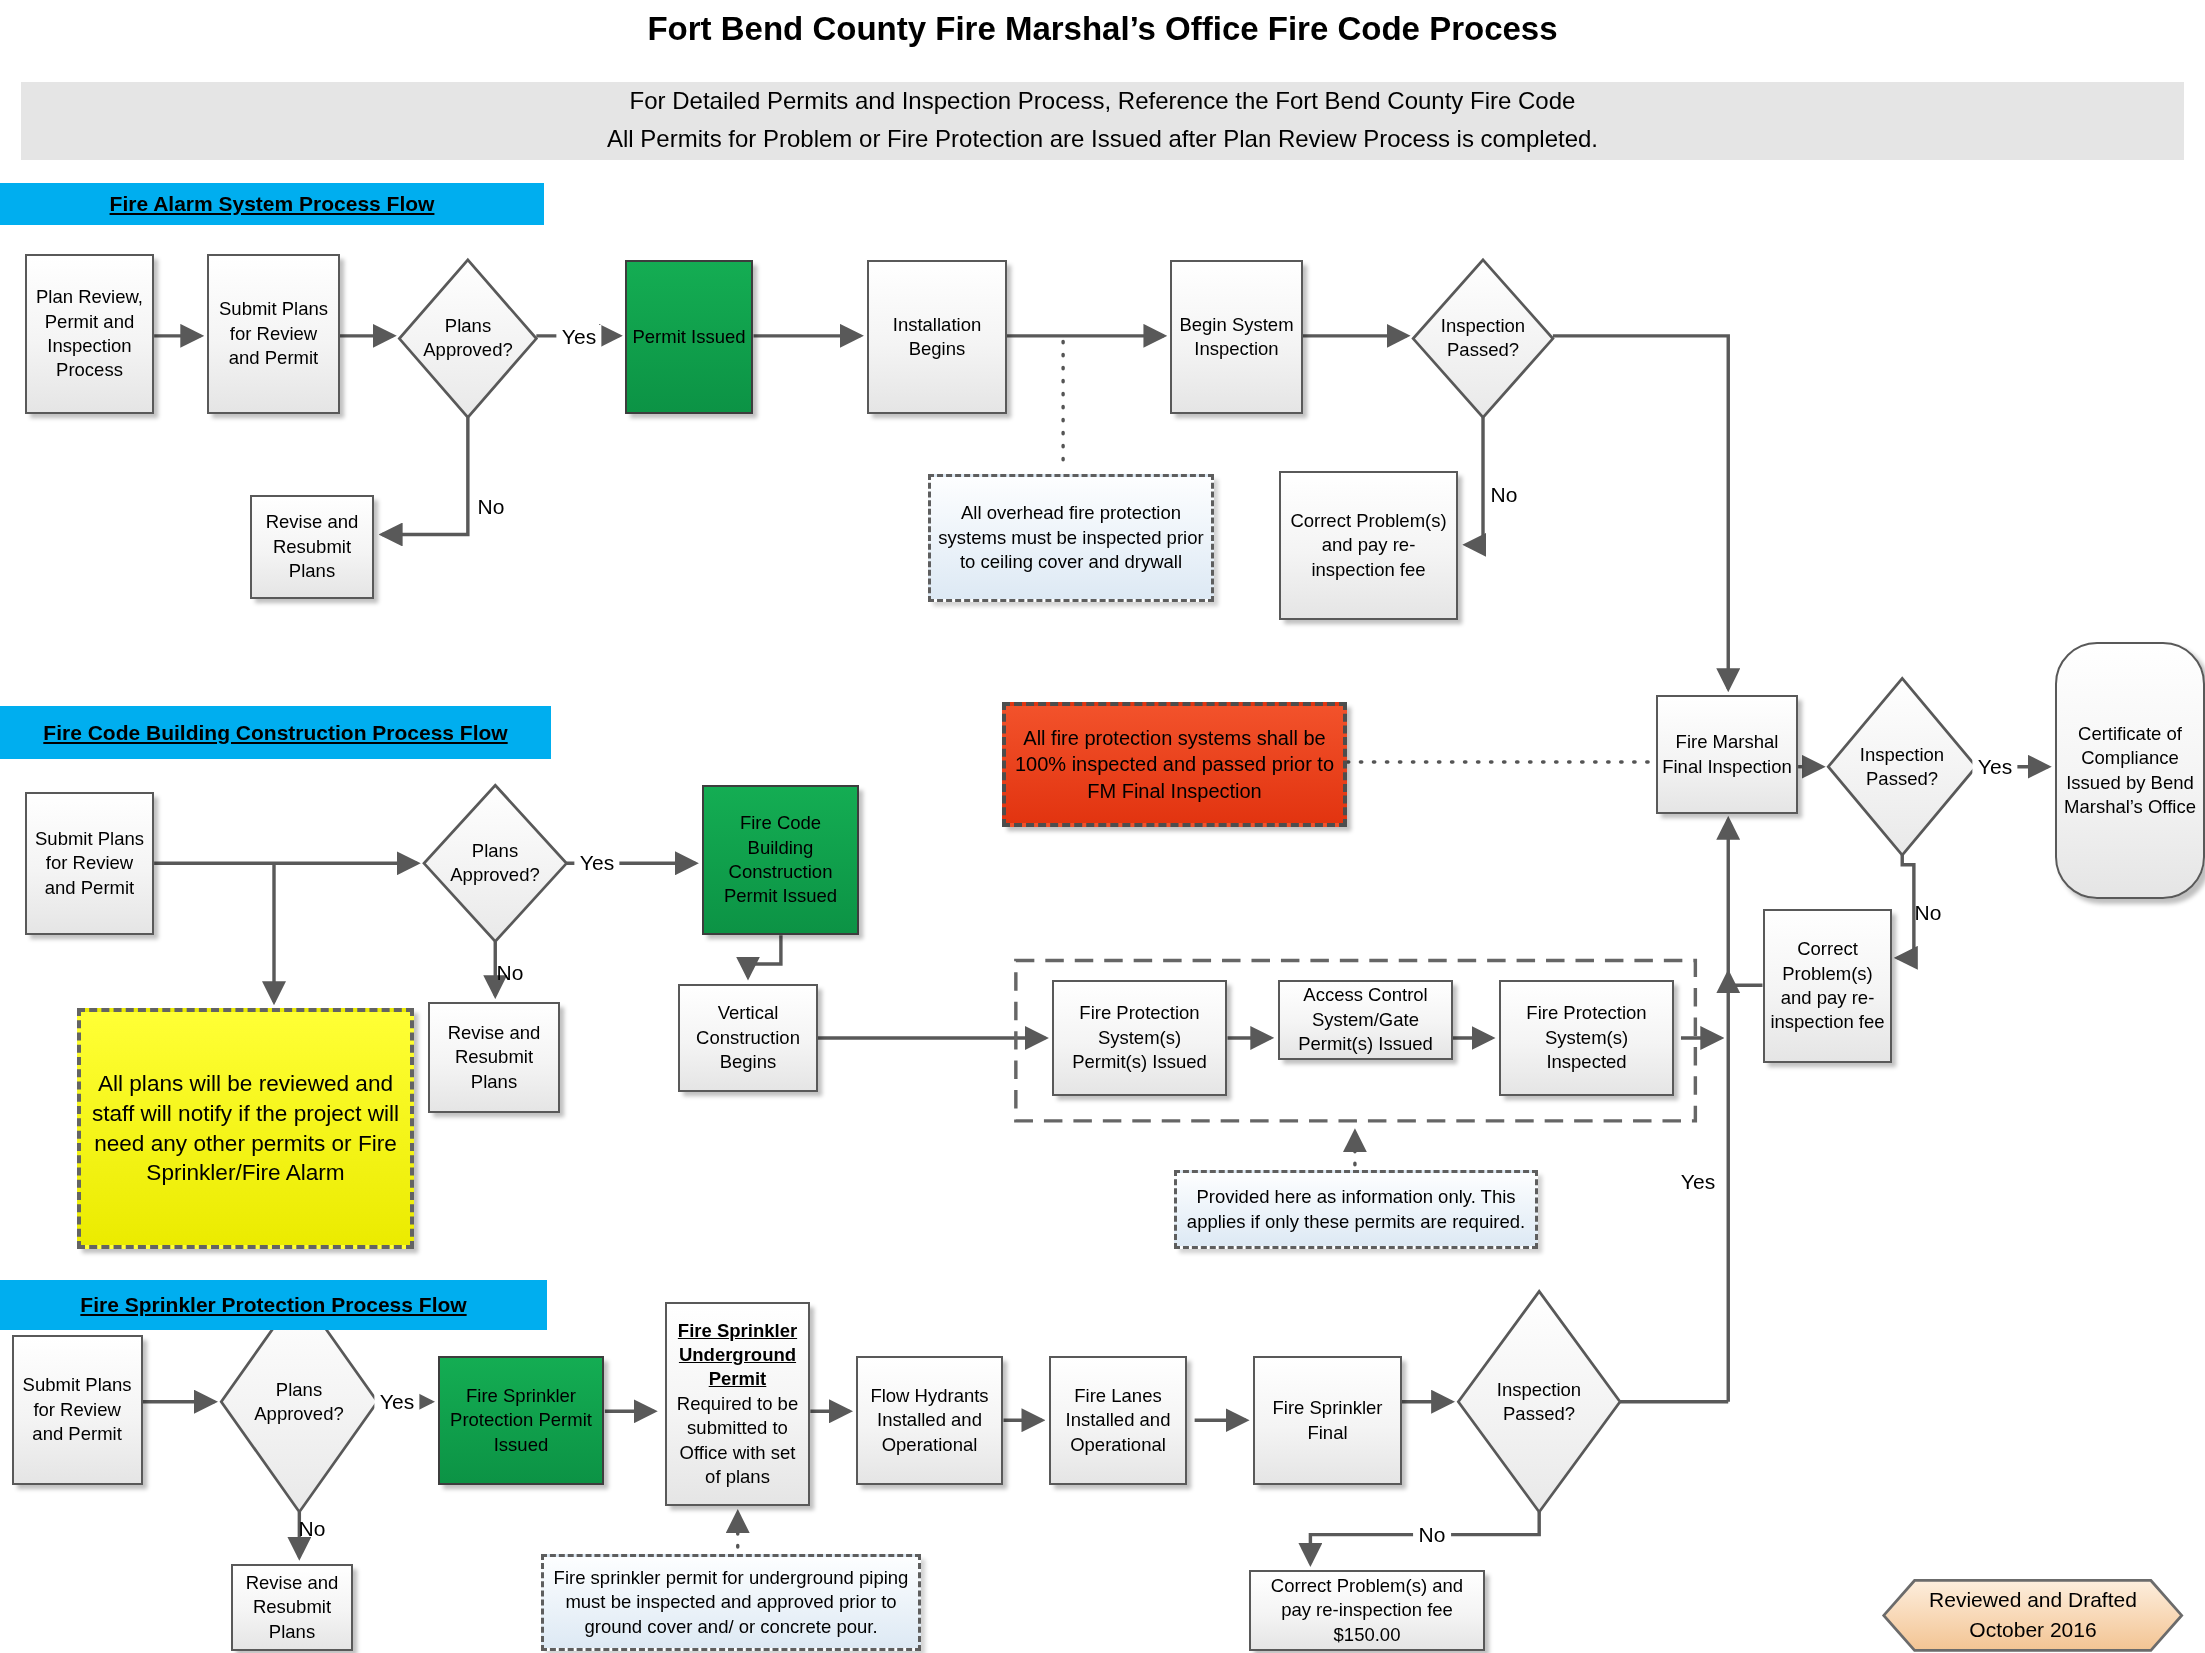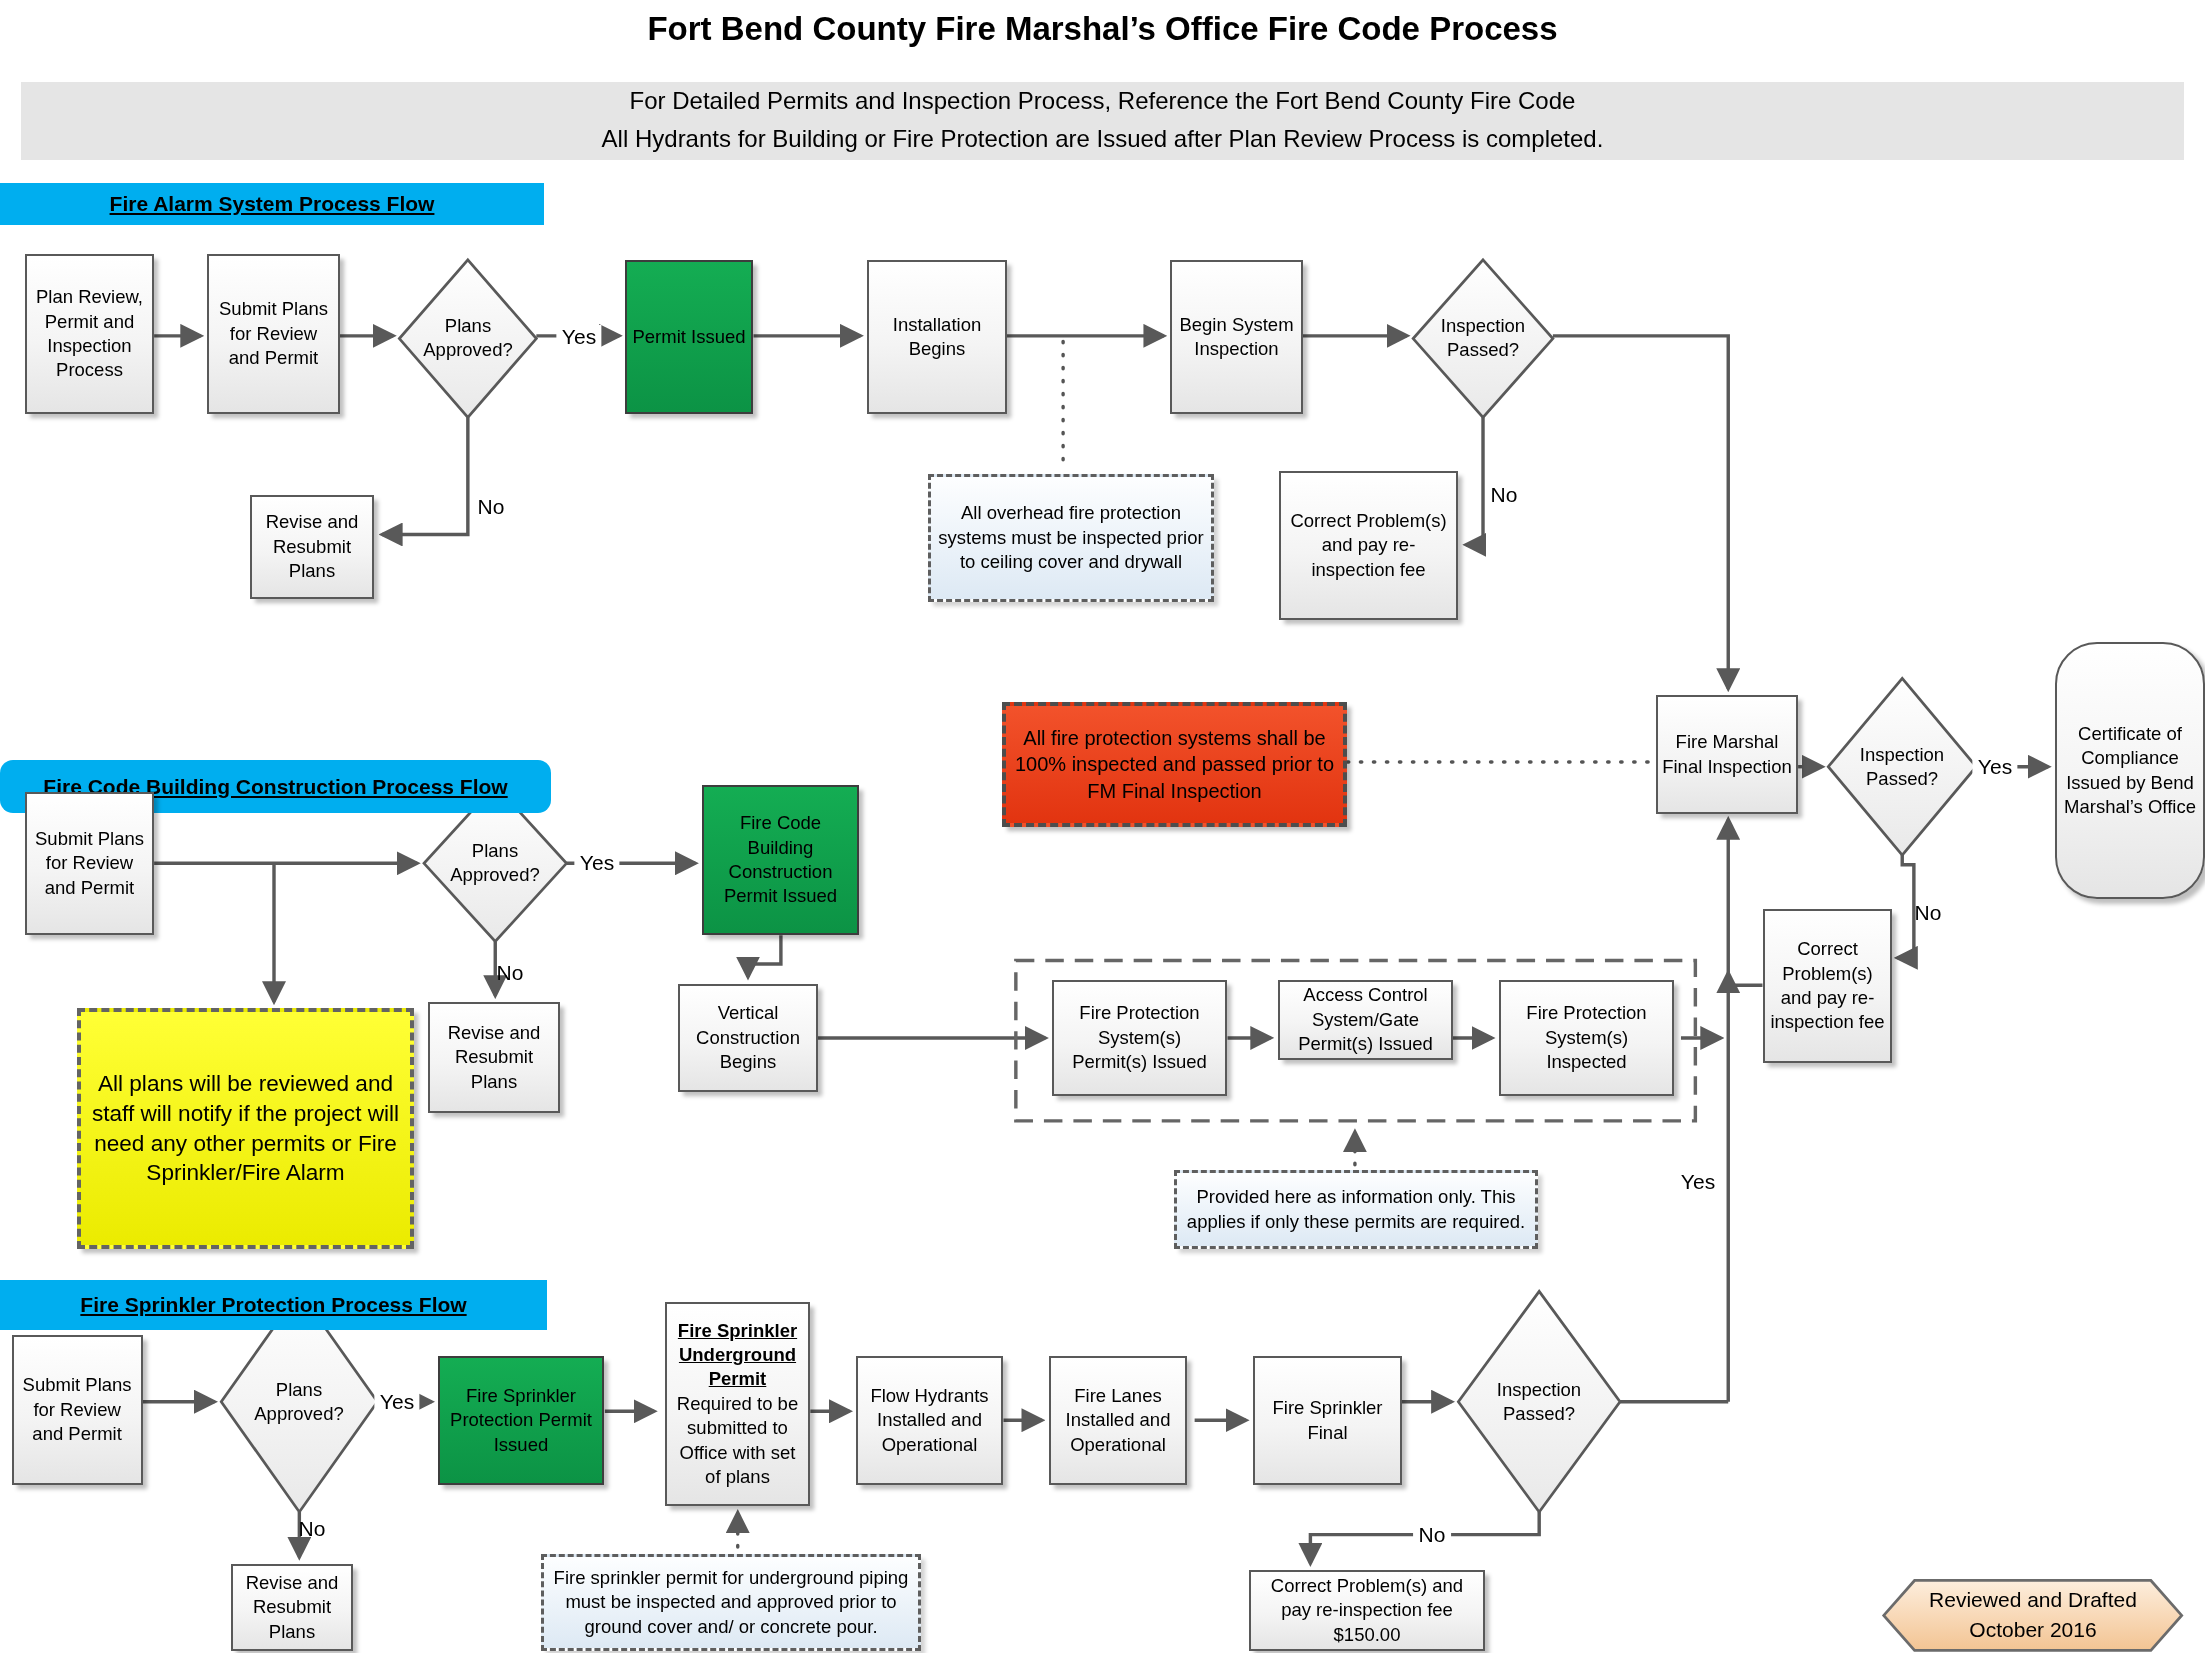--- a/index.html
+++ b/index.html
@@ -106,26 +106,26 @@
       <polygon points="437,1885 551,2046 437,2207 323,2046"></polygon>
       <polygon points="2247,1885 2365,2046 2247,2207 2129,2046"></polygon>
     </g>
 
     <polygon points="2795,2307 3140,2307 3185,2358 3140,2409 2795,2409 2750,2358" fill="url(#gpeach)" stroke="#6b6b6b" stroke-width="4"></polygon>
   </svg>
 
   <div class="title">Fort Bend County Fire Marshal’s Office Fire Code Process</div>
   <div class="banner">
     <div>For Detailed Permits and Inspection Process, Reference the Fort Bend County Fire Code</div>
-    <div>All Hydrants for Building or Fire Protection are Issued after Plan Review Process is completed.</div>
+    <div>All Permits for Problem or Fire Protection are Issued after Plan Review Process is completed.</div>
   </div>
   <div class="band" style="left:0;top:183px;width:544px;height:42px;">
     <span>Fire Alarm System Process Flow</span>
     </div>
-  <div class="band" style="left:0;top:760px;width:551px;height:53px;border-radius:13px;">
+  <div class="band" style="left:0;top:706px;width:551px;height:53px;">
     <span>Fire Code Building Construction Process Flow</span>
     </div>
   <div class="band" style="left:0;top:1280px;width:547px;height:50px;">
     <span>Fire Sprinkler Protection Process Flow</span>
     </div>
 
   <div class="node" style="left:25px;top:254px;width:129px;height:160px;">Plan Review, Permit and Inspection Process</div>
   <div class="node" style="left:207px;top:254px;width:133px;height:160px;">Submit Plans for Review and Permit</div>
   <div class="node green" style="left:625px;top:260px;width:128px;height:154px;">Permit Issued</div>
   <div class="node" style="left:867px;top:260px;width:140px;height:154px;">Installation Begins</div>

